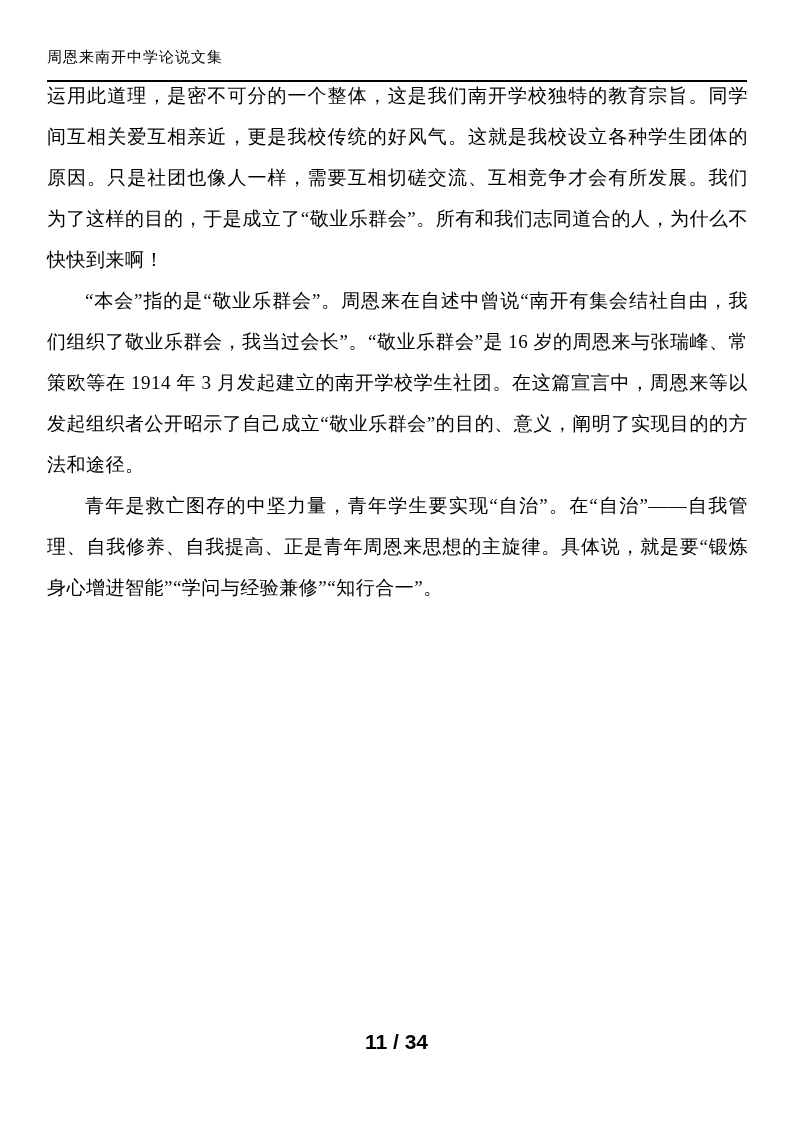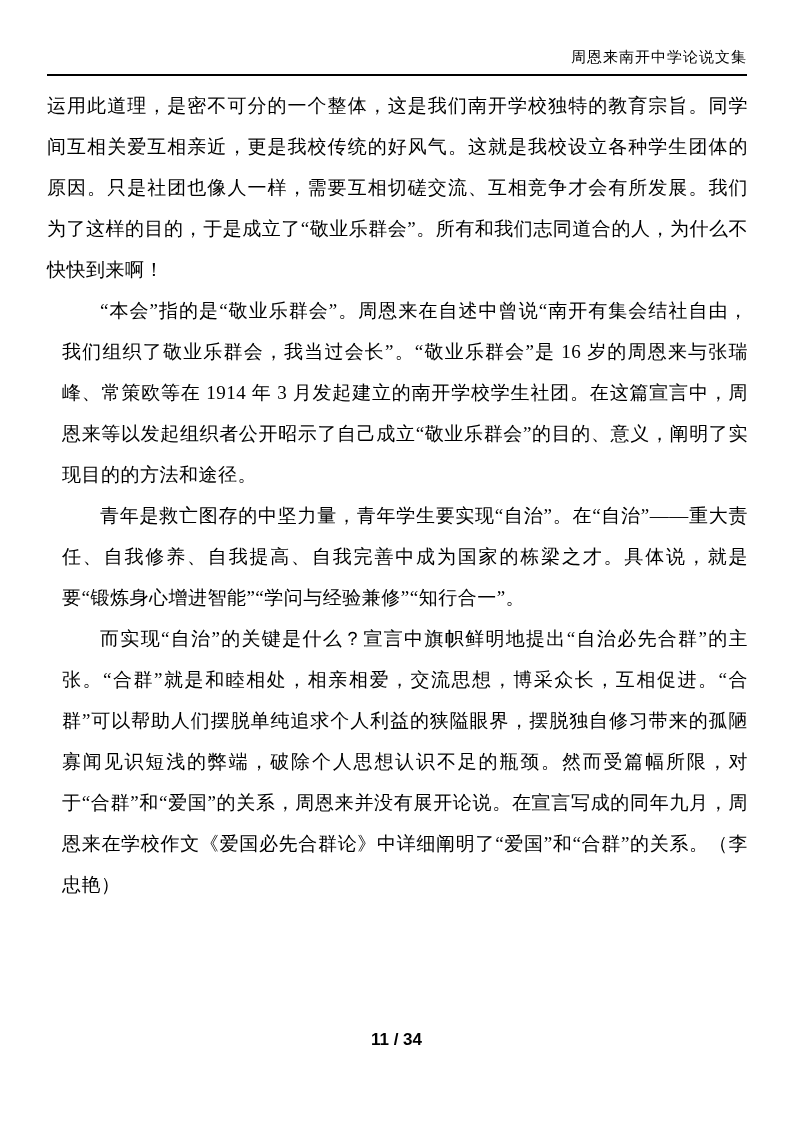--- a/index.html
+++ b/index.html
@@ -12,55 +12,54 @@
     margin: 0 auto;
     overflow: hidden;
     font-family: "Liberation Serif", "DejaVu Serif", serif;
     color: #000000;
   }
   .header {
     position: absolute;
     top: 48px;
     left: 47px;
     width: 700px;
-    text-align: right;
+    text-align: left;
     font-size: 15px;
     letter-spacing: 1px;
-    padding-bottom: 7px;
+    padding-bottom: 13px;
     border-bottom: 2px solid #000000;
   }
   .content {
     position: absolute;
-    top: 85px;
+    top: 75px;
     left: 47px;
     width: 701px;
     font-size: 19px;
     line-height: 41px;
     text-align: justify;
     letter-spacing: 0.5px;
   }
-  .content p.indent { text-indent: 2em; margin-left: 15px; }
+  .content p.indent { text-indent: 2em; }
   .footer {
     position: absolute;
     top: 1030px;
     left: 0;
     width: 100%;
     text-align: center;
     font-family: "Liberation Sans", "DejaVu Sans", sans-serif;
     font-weight: bold;
-    font-size: 17px;
+    font-size: 21px;
   }
 </style>
 </head>
 <body>
 
 <div class="page">
   <div class="header">周恩来南开中学论说文集</div>
 
   <div class="content">
       <p class="">运用此道理，是密不可分的一个整体，这是我们南开学校独特的教育宗旨。同学间互相关爱互相亲近，更是我校传统的好风气。这就是我校设立各种学生团体的原因。只是社团也像人一样，需要互相切磋交流、互相竞争才会有所发展。我们为了这样的目的，于是成立了“敬业乐群会”。所有和我们志同道合的人，为什么不快快到来啊！</p>
       <p class="indent">“本会”指的是“敬业乐群会”。周恩来在自述中曾说“南开有集会结社自由，我们组织了敬业乐群会，我当过会长”。“敬业乐群会”是 16 岁的周恩来与张瑞峰、常策欧等在 1914 年 3 月发起建立的南开学校学生社团。在这篇宣言中，周恩来等以发起组织者公开昭示了自己成立“敬业乐群会”的目的、意义，阐明了实现目的的方法和途径。</p>
-      <p class="indent">青年是救亡图存的中坚力量，青年学生要实现“自治”。在“自治”——重大责任、自我修养、自我提高、自我完善中成为国家的栋梁之才。具体说，就是要“锻炼身心增进智能”“学问与经验兼修”“知行合一”。</p>
-      <p class="indent">而实现“自治”的关键是什么？宣言中旗帜鲜明地提出“自治必先合群”的主张。“合群”就是和睦相处，相亲相爱，交流思想，博采众长，互相促进。“合群”可以帮助人们摆脱单纯追求个人利益的狭隘眼界，摆脱独自修习带来的孤陋寡闻见识短浅的弊端，破除个人思想认识不足的瓶颈。然而受篇幅所限，对于“合群”和“爱国”的关系，周恩来并没有展开论说。在宣言写成的同年九月，周恩来在学校作文《爱国必先合群论》中详细阐明了“爱国”和“合群”的关系。（李忠艳）</p>
+      <p class="indent">青年是救亡图存的中坚力量，青年学生要实现“自治”。在“自治”——自我管理、自我修养、自我提高、正是青年周恩来思想的主旋律。具体说，就是要“锻炼身心增进智能”“学问与经验兼修”“知行合一”。</p>
     </div>
 
   <div class="footer">11 / 34</div>
 </div>
 
 </body></html>

